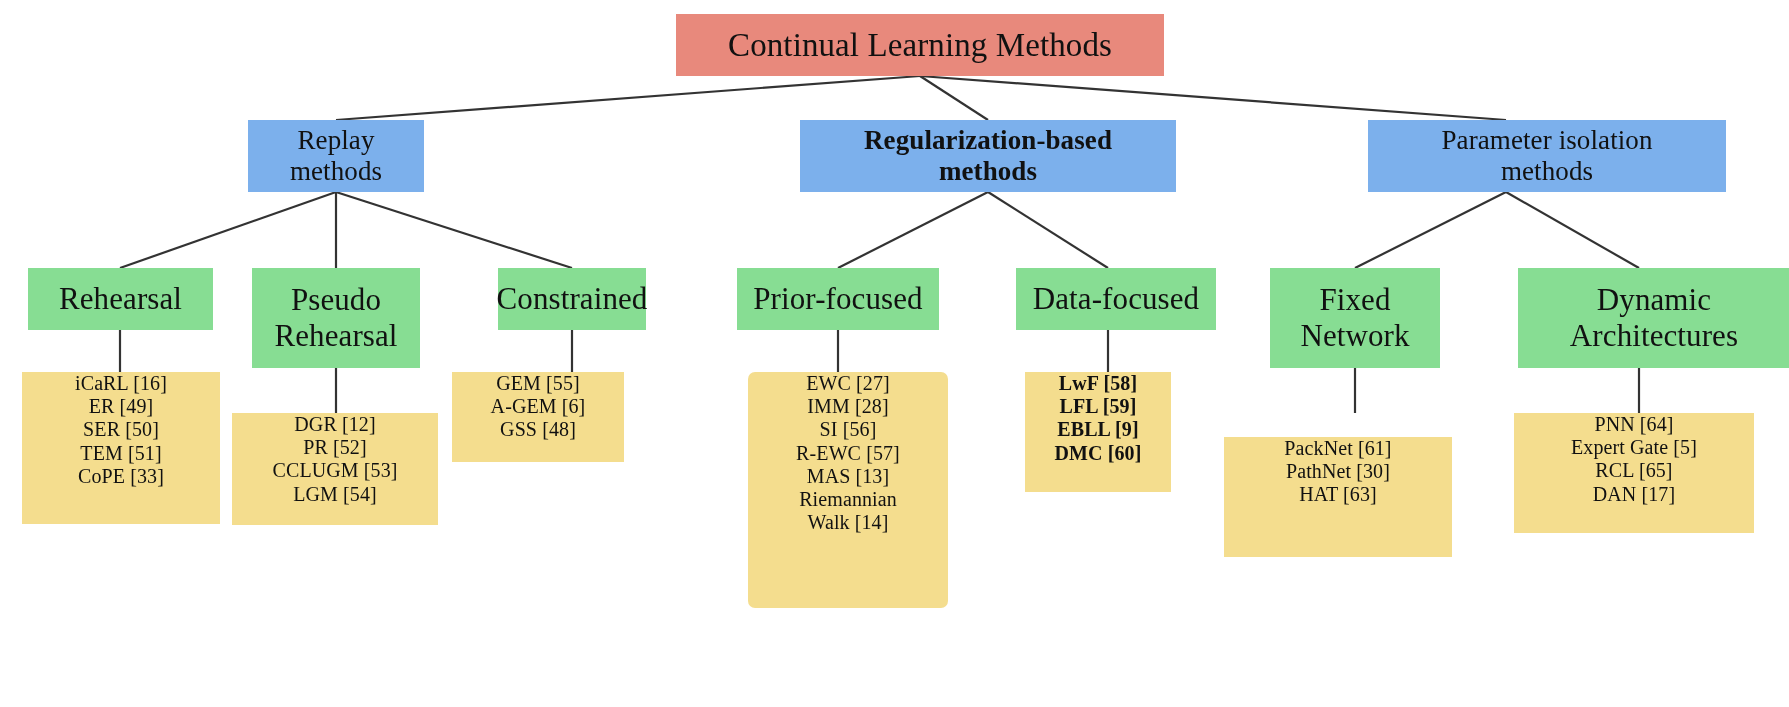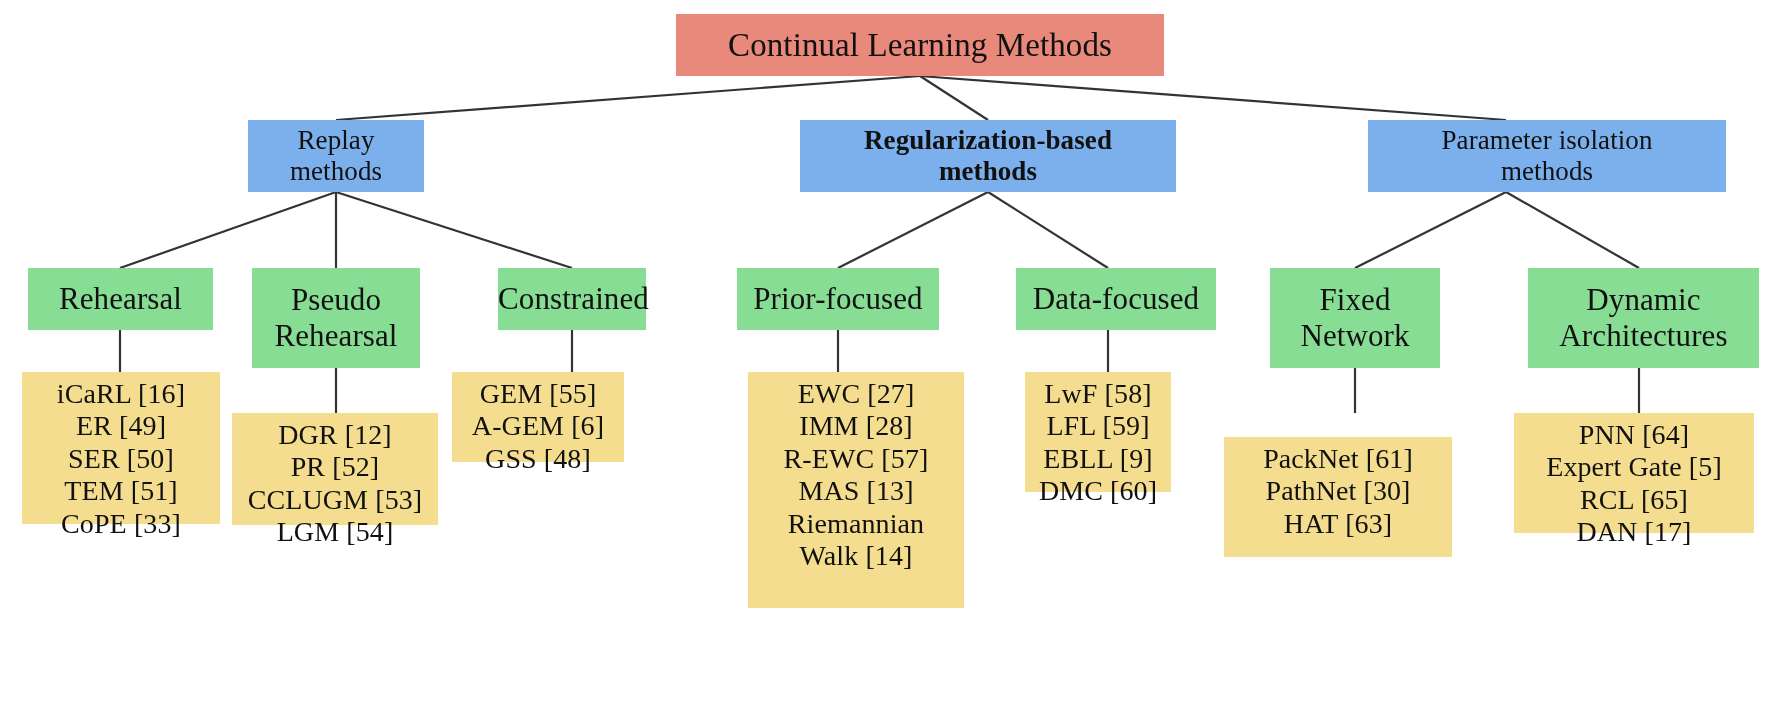--- a/index.html
+++ b/index.html
@@ -24,43 +24,44 @@
     top: 0;
     width: 1789px;
     height: 707px;
     pointer-events: none;
   }
   .node {
     position: absolute;
     box-sizing: border-box;
     display: flex;
     flex-direction: column;
+    align-items: center;
     justify-content: center;
     text-align: center;
     line-height: 1.16;
     white-space: pre-line;
     letter-spacing: 0.1px;
   }
   .node-root {
     background: #e8897c;
     font-size: 33px;
   }
   .node-cat {
     background: #7cb0ec;
     font-size: 27px;
   }
   .node-sub {
     background: #87dd93;
     font-size: 31px;
   }
   .node-leaf {
     background: #f4dd8e;
-    font-size: 28px;
+    font-size: 20px;
     justify-content: flex-start;
-    padding-top: 6px;
+    padding-top: 0;
   }
   .leaf-line {
     display: block;
     width: 100%;
   }
 </style>
 </head>
 <body>
 
 <div id="canvas">
@@ -130,32 +131,32 @@
 
   <div class="node node-sub" style="left:996px; top:268px; width:200px; height:62px;margin-left:20px;">
     <span>Data-focused</span>
   </div>
 
   <div class="node node-sub" style="left:1270px; top:268px; width:170px; height:100px;">
     <span>Fixed
 Network</span>
   </div>
 
-  <div class="node node-sub" style="left:1518px; top:268px; width:231px; height:100px;margin-left:10px;">
+  <div class="node node-sub" style="left:1518px; top:268px; width:272px; height:100px;">
     <span>Dynamic
 Architectures</span>
   </div>
 
   <div class="node node-leaf" style="left:22px; top:372px; width:198px; height:152px;"><span class="leaf-line">iCaRL [16]</span><span class="leaf-line">ER [49]</span><span class="leaf-line">SER [50]</span><span class="leaf-line">TEM [51]</span><span class="leaf-line">CoPE [33]</span></div>
 
   <div class="node node-leaf" style="left:232px; top:413px; width:206px; height:112px;"><span class="leaf-line">DGR [12]</span><span class="leaf-line">PR [52]</span><span class="leaf-line">CCLUGM [53]</span><span class="leaf-line">LGM [54]</span></div>
 
   <div class="node node-leaf" style="left:452px; top:372px; width:172px; height:90px;"><span class="leaf-line">GEM [55]</span><span class="leaf-line">A-GEM [6]</span><span class="leaf-line">GSS [48]</span></div>
 
-  <div class="node node-leaf" style="left:748px; top:372px; width:216px; height:236px;"><span class="leaf-line">EWC [27]</span><span class="leaf-line">IMM [28]</span><span class="leaf-line">R-EWC [57]</span><span class="leaf-line">MAS [13]</span><span class="leaf-line">Riemannian</span><span class="leaf-line">Walk [14]</span></div>
+  <div class="node node-leaf" style="left:748px; top:372px; width:200px; height:236px;border-radius:7px;"><span class="leaf-line">EWC [27]</span><span class="leaf-line">IMM [28]</span><span class="leaf-line">SI [56]</span><span class="leaf-line">R-EWC [57]</span><span class="leaf-line">MAS [13]</span><span class="leaf-line">Riemannian</span><span class="leaf-line">Walk [14]</span></div>
 
-  <div class="node node-leaf" style="left:1025px; top:372px; width:146px; height:120px;"><span class="leaf-line">LwF [58]</span><span class="leaf-line">LFL [59]</span><span class="leaf-line">EBLL [9]</span><span class="leaf-line">DMC [60]</span></div>
+  <div class="node node-leaf" style="left:1025px; top:372px; width:146px; height:120px;font-weight:bold;"><span class="leaf-line">LwF [58]</span><span class="leaf-line">LFL [59]</span><span class="leaf-line">EBLL [9]</span><span class="leaf-line">DMC [60]</span></div>
 
   <div class="node node-leaf" style="left:1224px; top:413px; width:228px; height:120px;margin-top:24px;"><span class="leaf-line">PackNet [61]</span><span class="leaf-line">PathNet [30]</span><span class="leaf-line">HAT [63]</span></div>
 
   <div class="node node-leaf" style="left:1514px; top:413px; width:240px; height:120px;"><span class="leaf-line">PNN [64]</span><span class="leaf-line">Expert Gate [5]</span><span class="leaf-line">RCL [65]</span><span class="leaf-line">DAN [17]</span></div>
 
 </div>
 
 </body></html>

